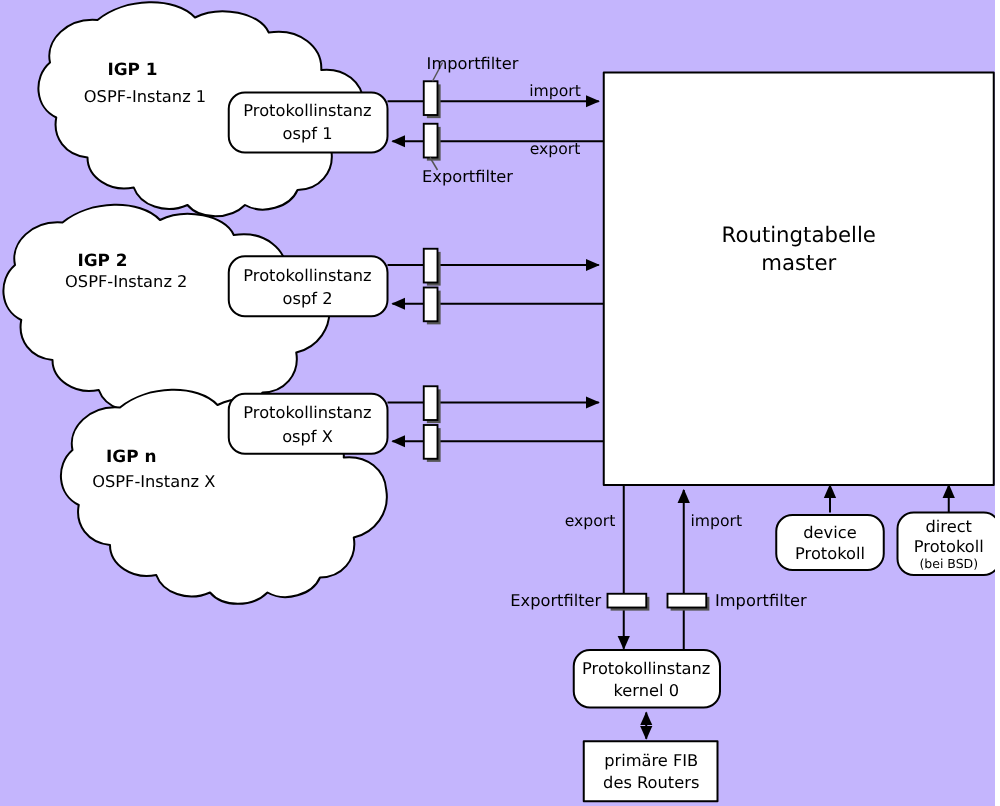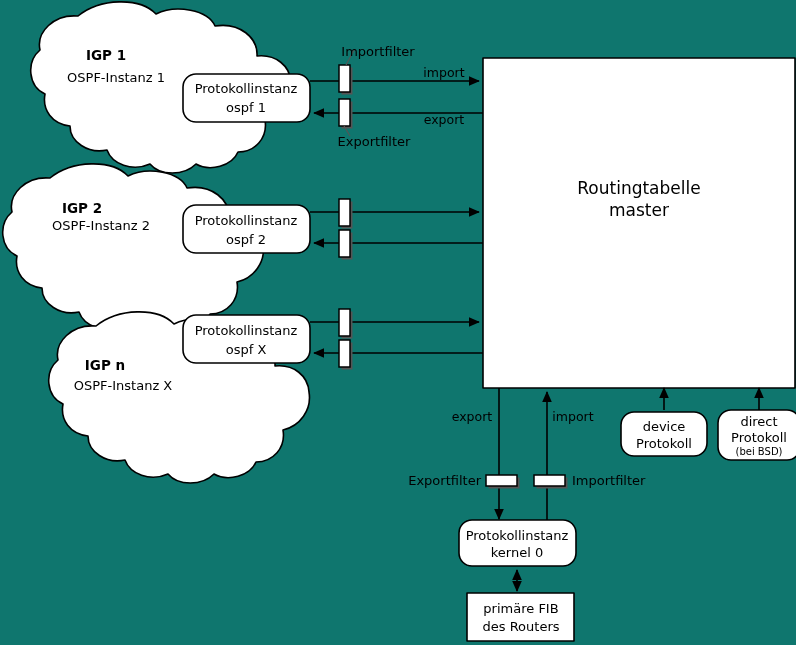--- a/index.html
+++ b/index.html
@@ -8,21 +8,21 @@
     padding: 0;
     background: #ffffff;
   }
   body {
     font-family: "DejaVu Sans", "Liberation Sans", sans-serif;
   }
   #diagram-root {
     position: relative;
     width: 796px;
     height: 645px;
-    background: #0f766e;
+    background: #c4b5fd;
     overflow: hidden;
   }
   svg.canvas {
     position: absolute;
     top: 0;
     left: 0;
     width: 800px;
     height: 645px;
     display: block;
   }

